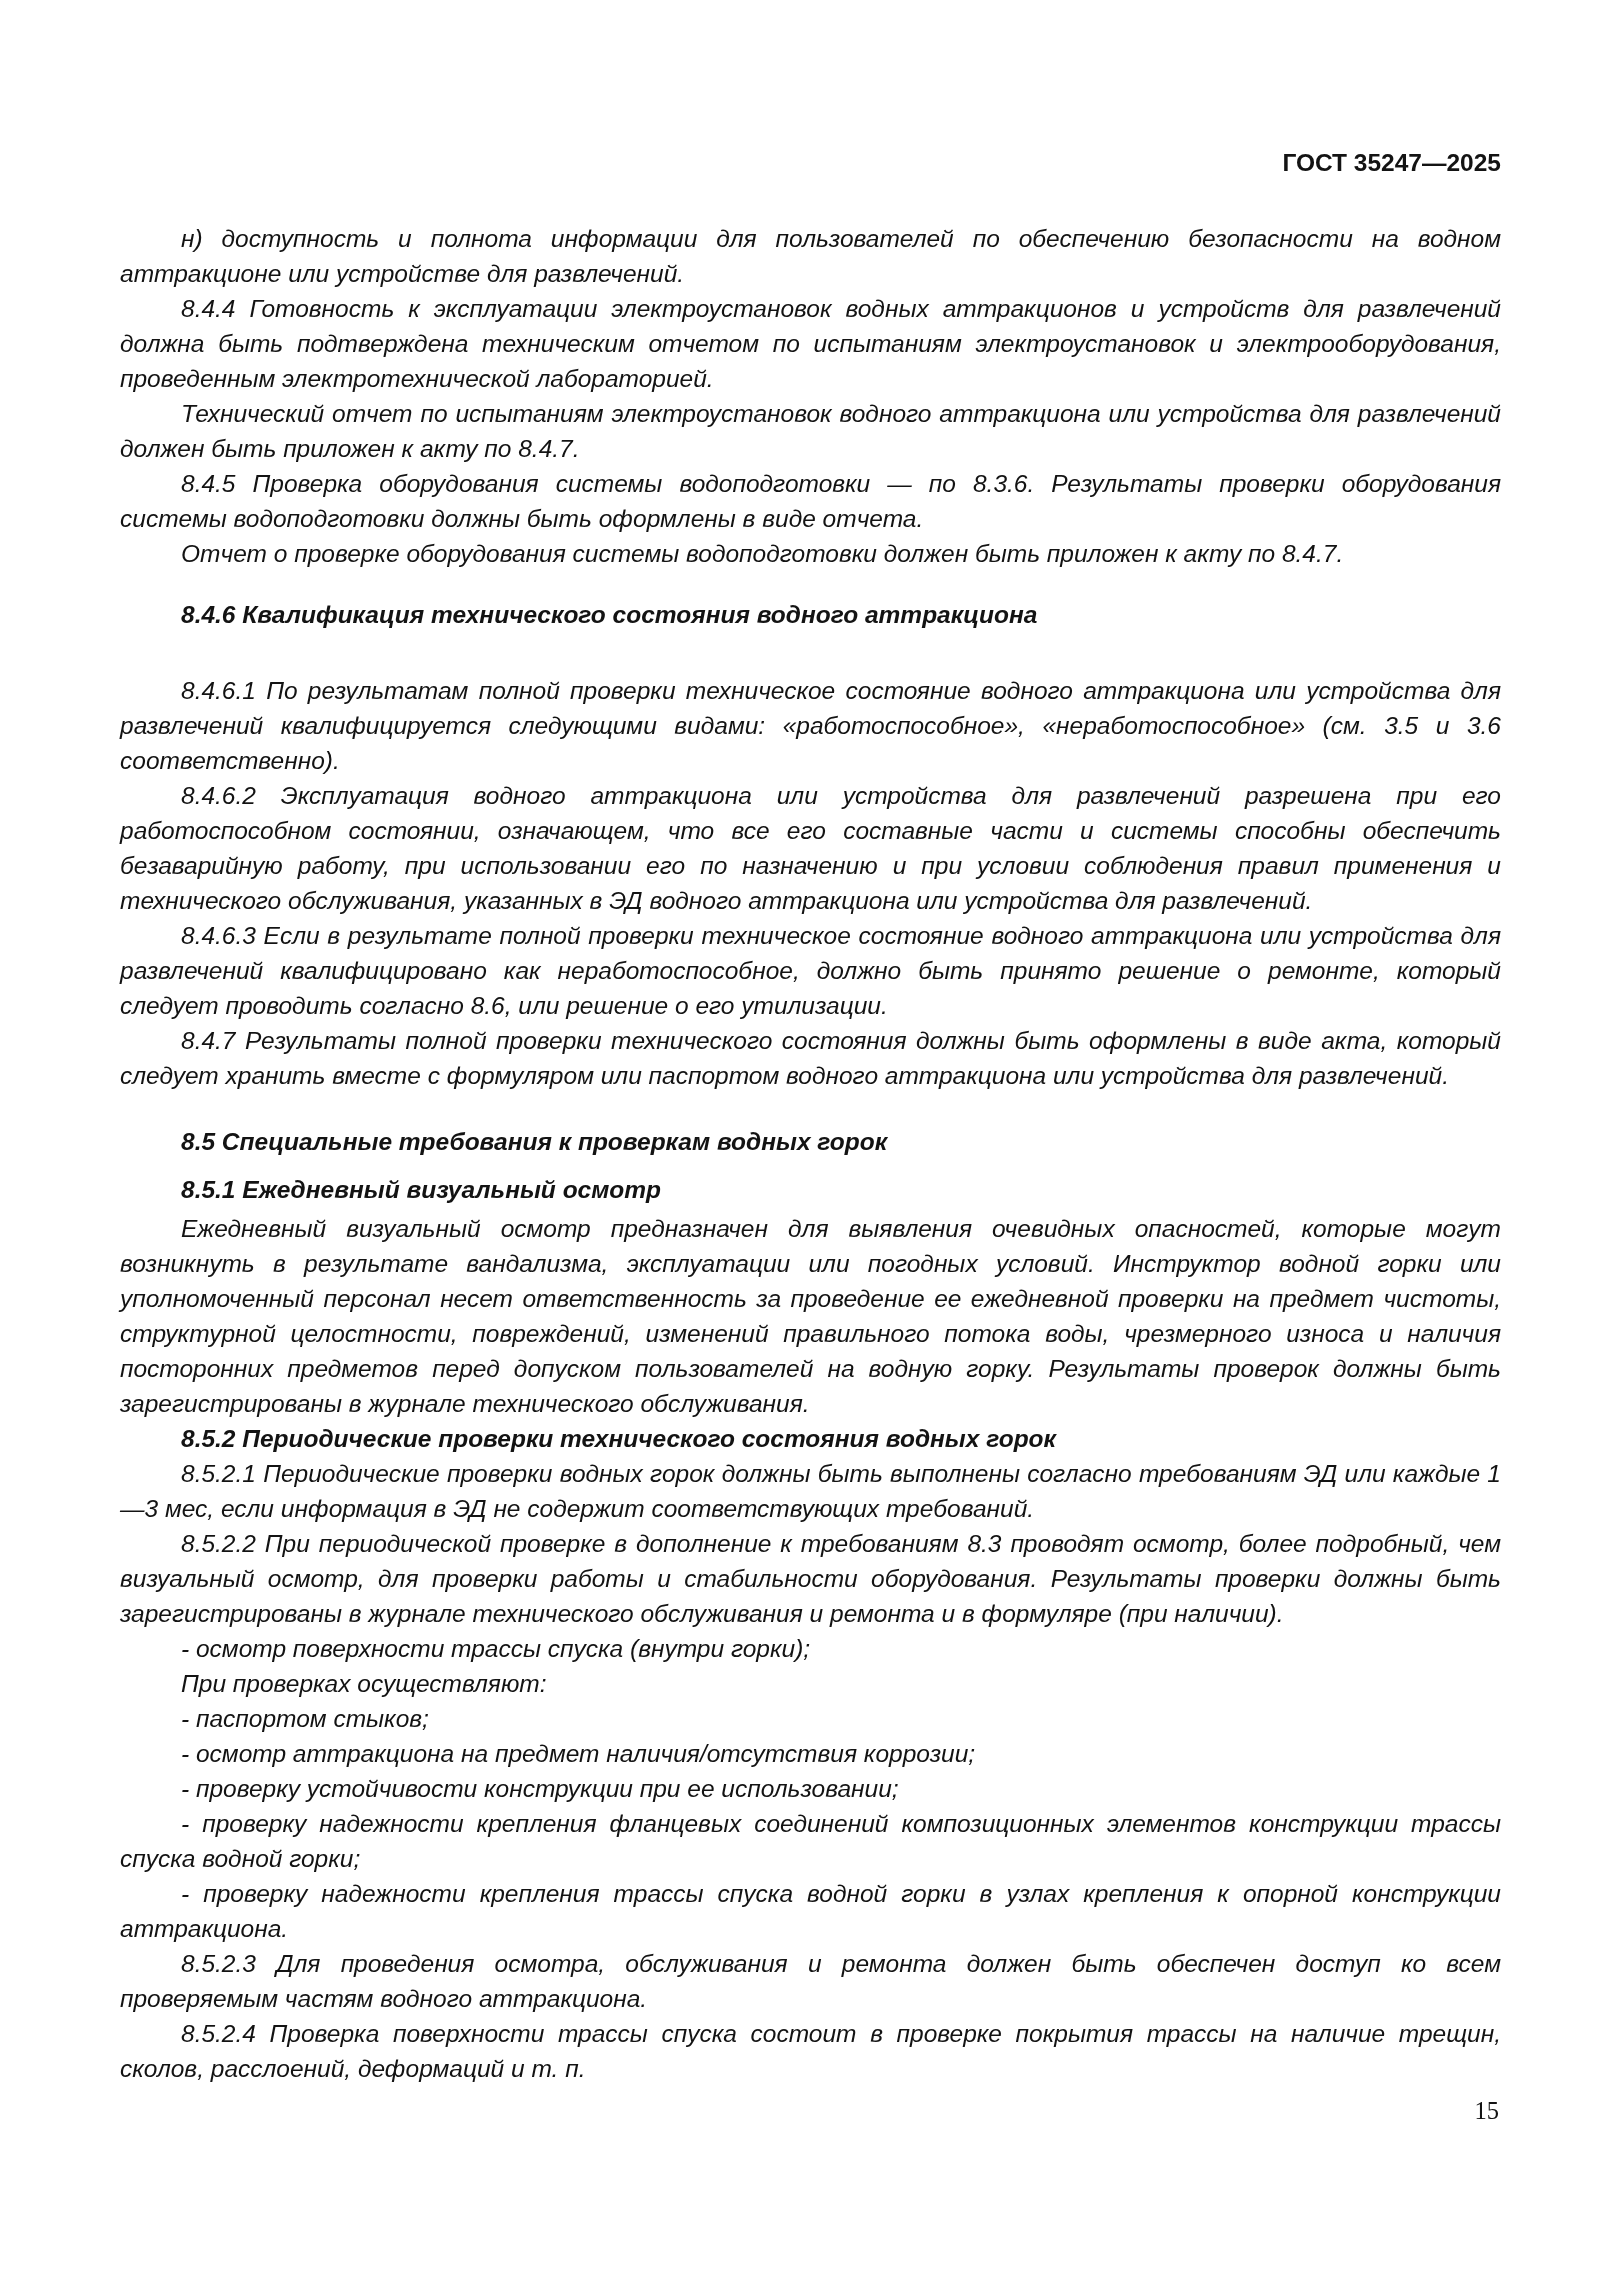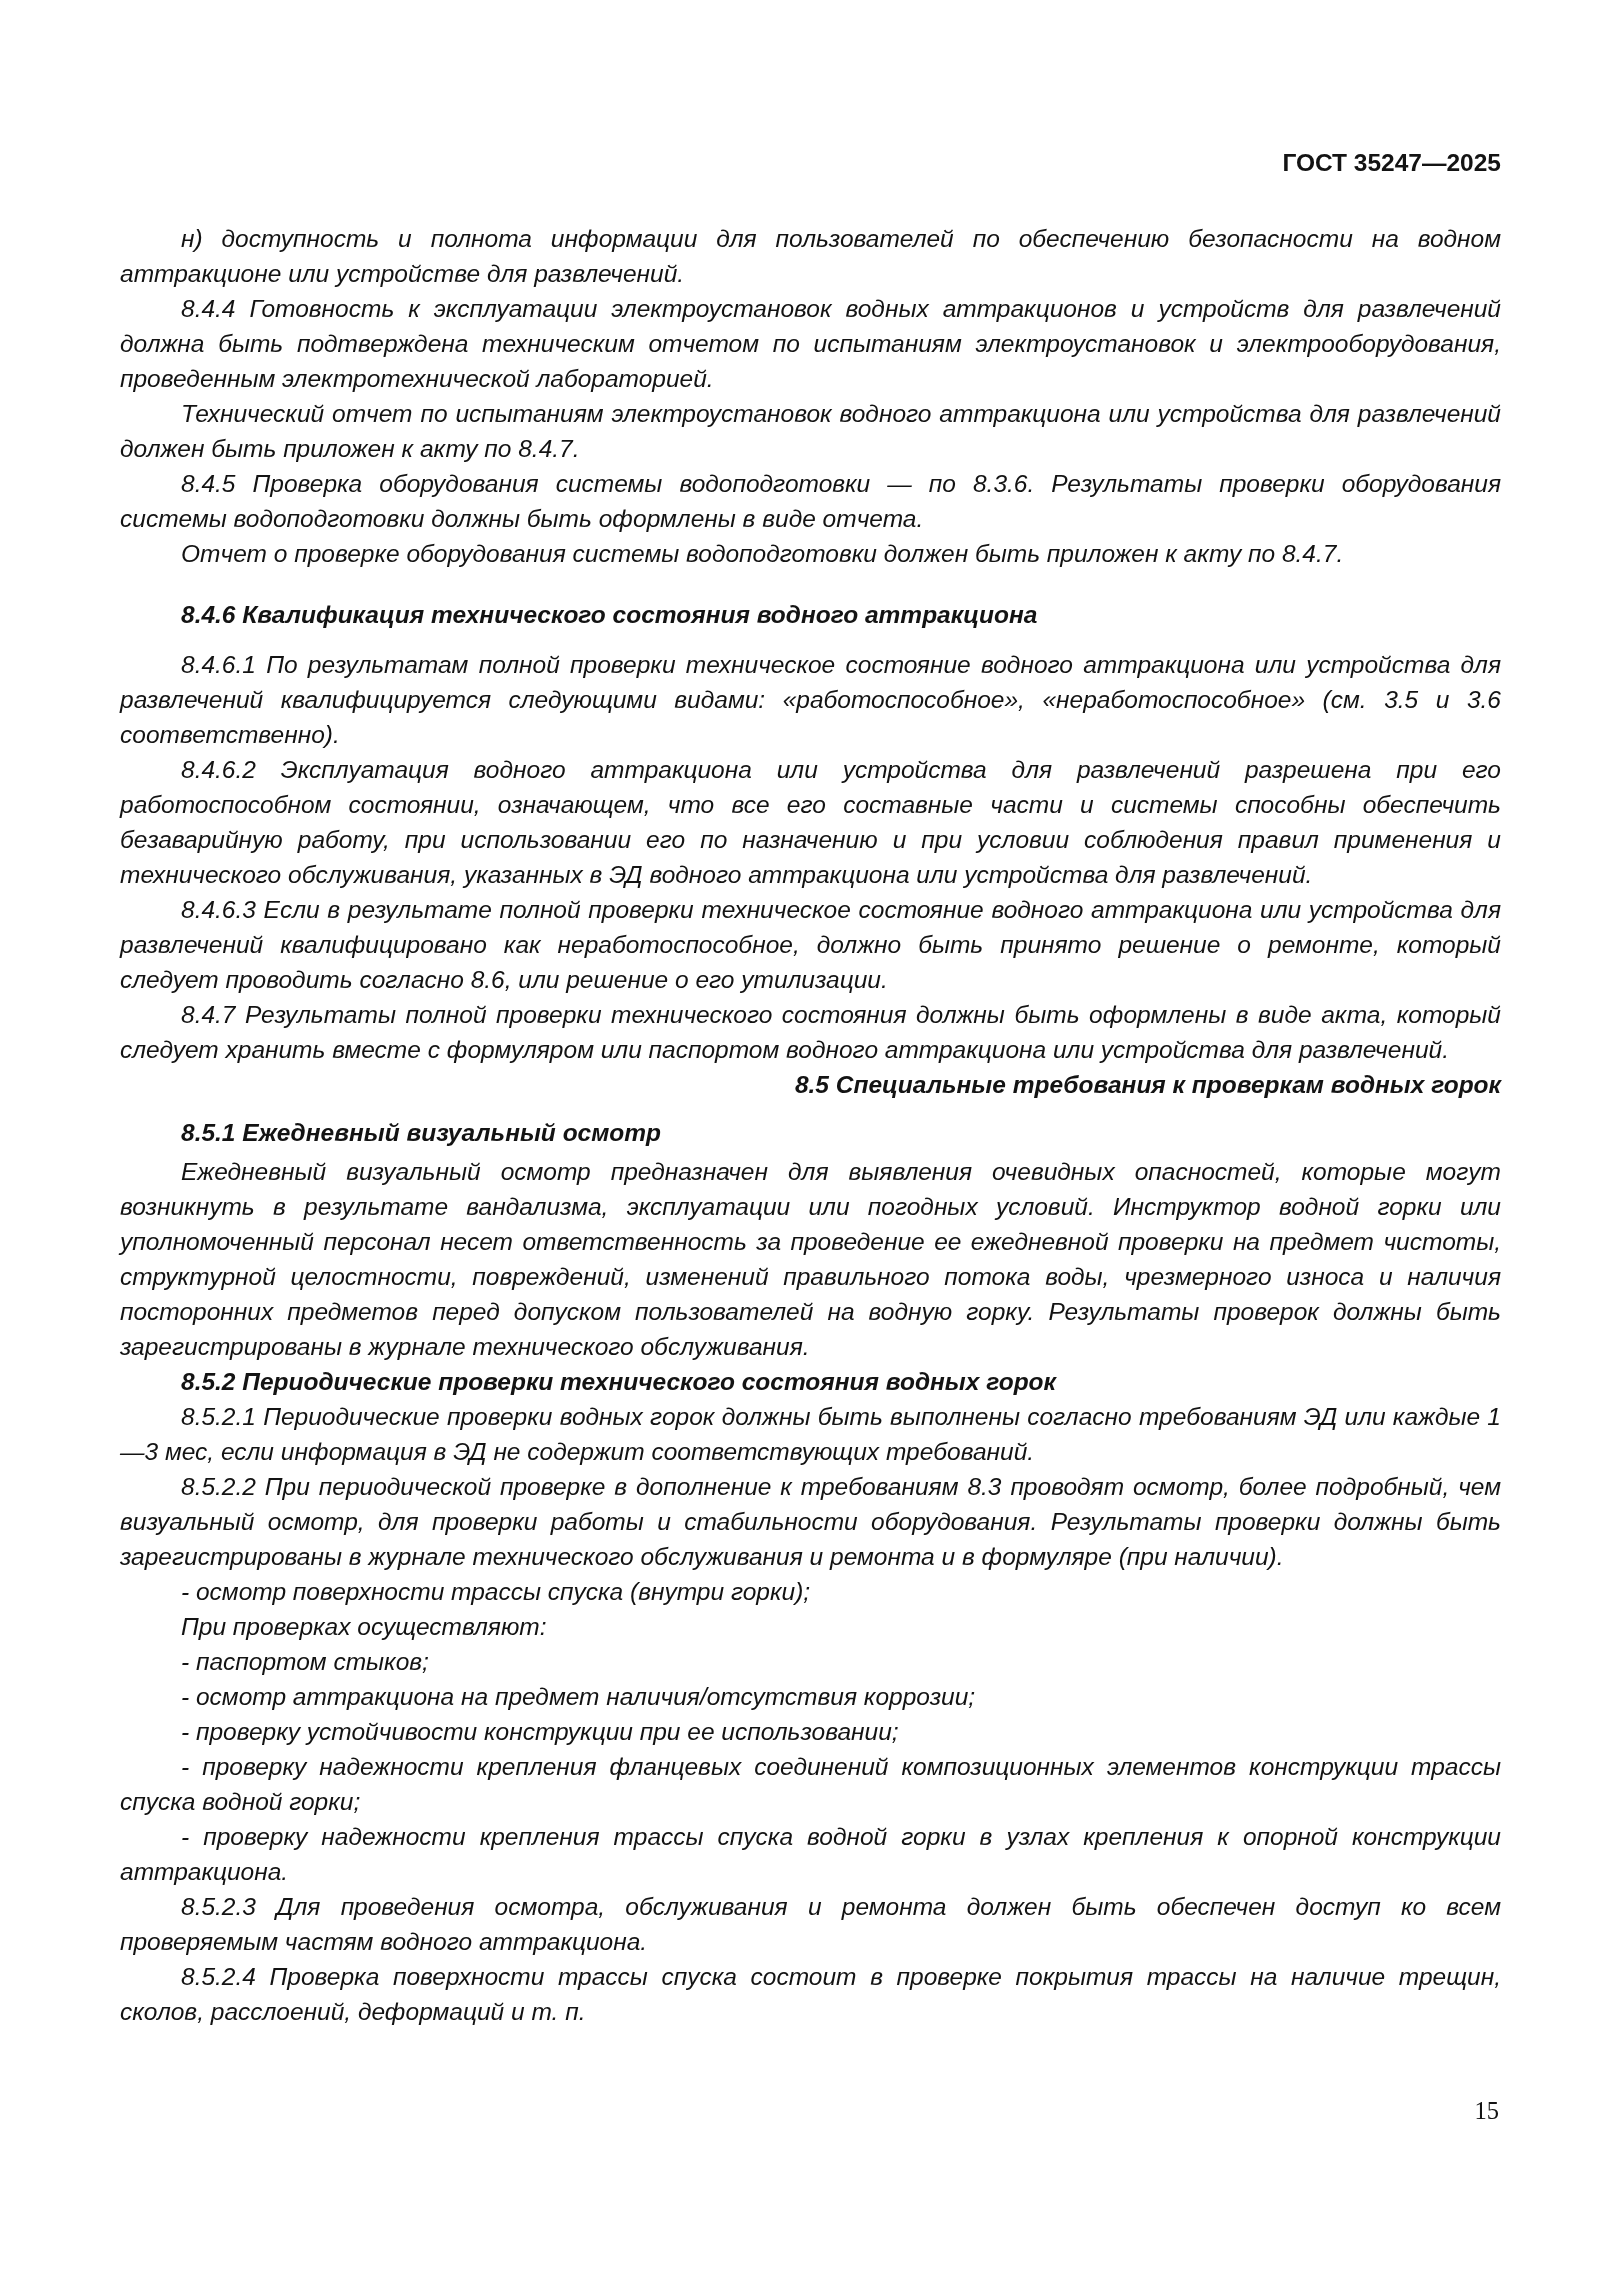--- a/index.html
+++ b/index.html
@@ -30,25 +30,25 @@
     text-align: justify;
     text-indent: 61px;
     font-style: italic;
   }
   .content p.heading {
     font-weight: bold;
     text-align: left;
   }
   .content p.h-major {
     margin-top: 25.5px;
-    margin-bottom: 15px;
+    margin-bottom: 41px;
   }
   .content p.h-sect {
+    margin-top: 31px;
     margin-bottom: 13.7px;
-    text-align: right;
   }
   .content p.h-sub {
     margin-top: 0;
     margin-bottom: 3.9px;
   }
   .page-number {
     position: absolute;
     right: 122px;
     bottom: 165px;
     font-size: 24.5px;

